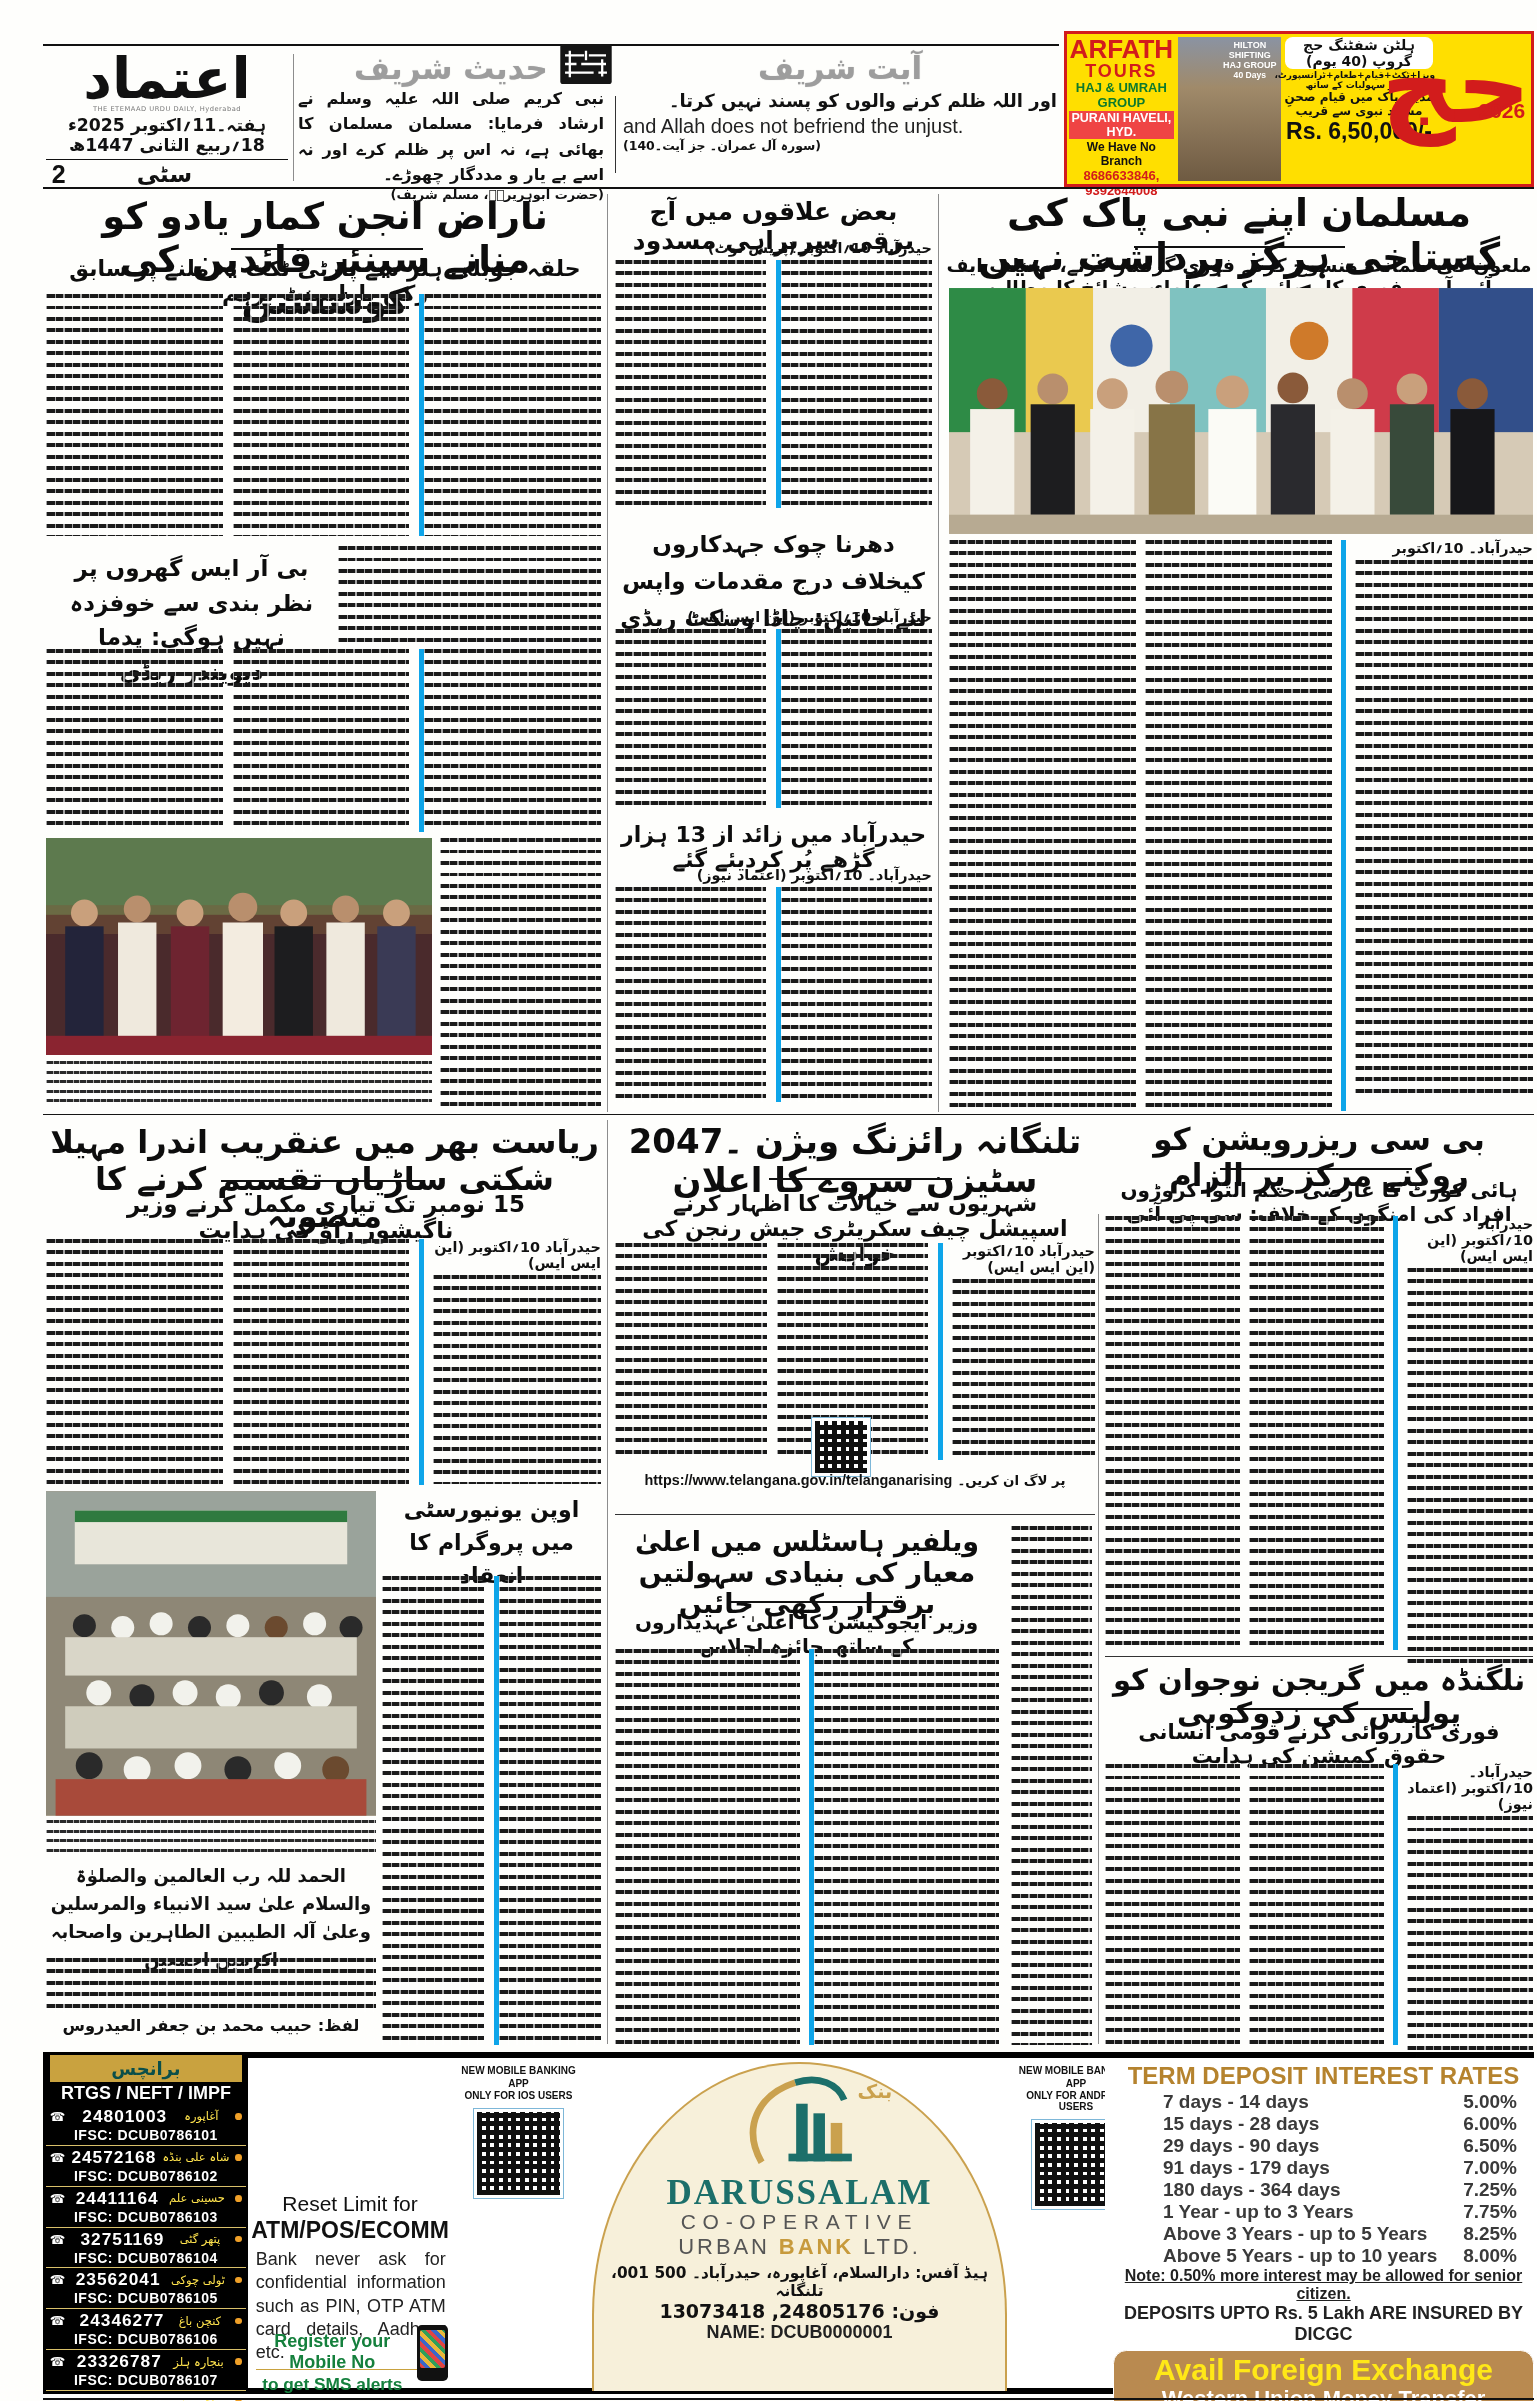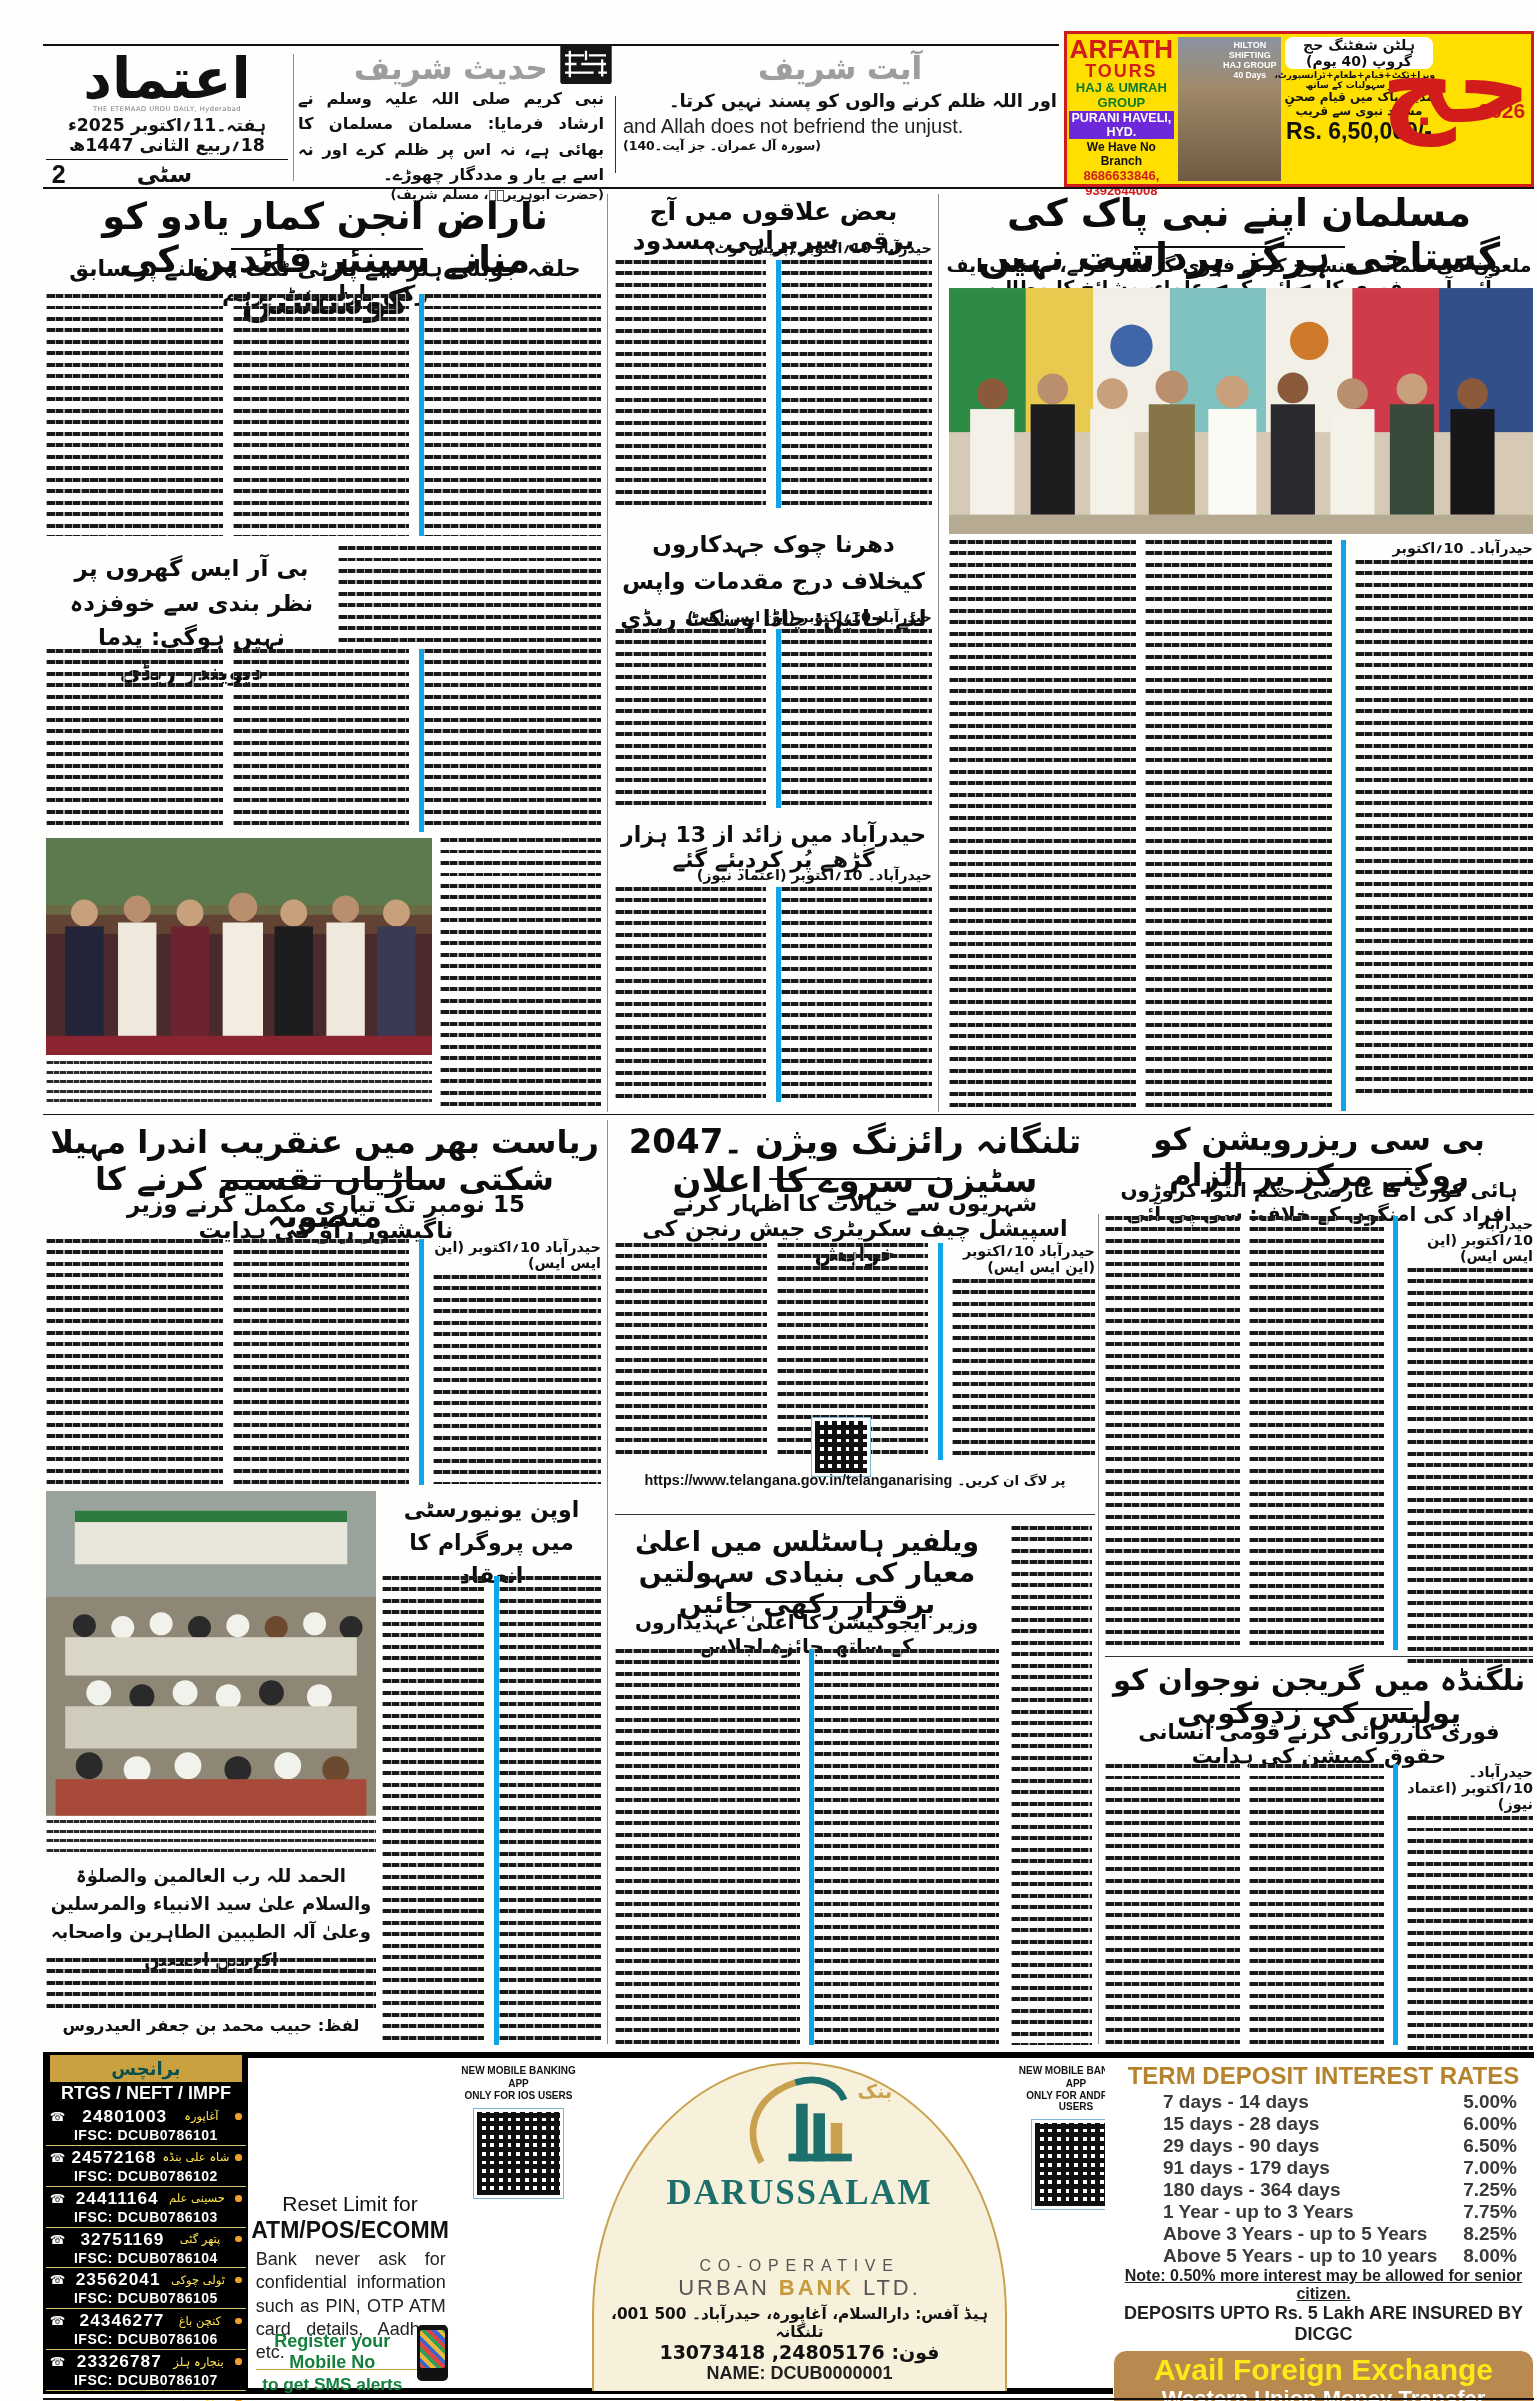--- a/index.html
+++ b/index.html
@@ -80,21 +80,21 @@
     <div class="rtl b" style="font-size:18px;margin-top:3.8px;">اور اللہ ظلم کرنے والوں کو پسند نہیں کرتا۔</div>
     <div class="lsans" style="font-size:20px;margin-top:3.8px;color:#222;">and Allah does not befriend the unjust.</div>
     <div class="rtl" style="font-size:12.5px;font-weight:bold;text-align:left;">(سورہ آل عمران۔ جز آیت۔140)</div>
   </div>
 
   <div class="abs" style="left:1064px;top:31px;width:470px;height:156px;background:#ffdf00;border:3.8px solid #d21c1c;box-sizing:border-box;display:flex;">
     <div style="width:134px;text-align:center;padding-top:1.9px;">
       <div class="b ad-red lsans" style="font-size:26px;line-height:1;">ARFATH</div>
       <div class="b ad-red lsans" style="font-size:18px;line-height:1;letter-spacing:1.9px;">TOURS</div>
       <div class="b lsans" style="font-size:13px;color:#0c7a2c;">HAJ &amp; UMRAH GROUP</div>
-      <div class="b lsans" style="font-size:12.5px;color:#fff;background:#6d28d9;margin:1px 1.9px;">PURANI HAVELI, HYD.</div>
+      <div class="b lsans" style="font-size:12.5px;color:#fff;background:#ef4444;margin:1px 1.9px;">PURANI HAVELI, HYD.</div>
       <div class="b lsans" style="font-size:12px;">We Have No Branch</div>
       <div class="b ad-red lsans" style="font-size:13px;">8686633846, 9392644008</div>
     </div>
     <div style="width:77px;margin:2.9px 1.9px;background:linear-gradient(180deg,#8a93a3 0%,#a08a6a 35%,#6e5a42 100%);color:#fff;text-align:center;padding-left:41px;">
       <div class="b lsans" style="font-size:9px;margin-top:2.9px;">HILTON SHIFTING</div>
       <div class="b lsans" style="font-size:9px;">HAJ GROUP</div>
       <div class="b lsans" style="font-size:8.6px;">40 Days</div>
     </div>
     <div style="width:152px;text-align:center;">
       <div class="rtl b" style="font-size:14px;background:#fff;border-radius:7.7px;margin:2.9px 1.9px 1px 1.9px;">ہلٹن شفٹنگ حج گروپ (40 یوم)</div>
@@ -459,21 +459,21 @@
         <svg width="192" height="100" viewBox="0 0 200 104" style="margin-top:7.7px;">
           <path d="M60 95 C 40 60, 55 25, 95 12" stroke="#caa14e" stroke-width="7" fill="none"></path>
           <path d="M95 12 C 120 4, 140 14, 146 30" stroke="#1c6f6a" stroke-width="7" fill="none"></path>
           <rect x="96" y="34" width="12" height="60" fill="#1c6f6a"></rect>
           <rect x="114" y="44" width="12" height="50" fill="#1c6f6a"></rect>
           <rect x="132" y="54" width="12" height="40" fill="#caa14e"></rect>
           <rect x="88" y="86" width="66" height="8" fill="#1c6f6a"></rect>
           <text x="160" y="28" font-size="20" fill="#caa14e" font-weight="bold" font-family="DejaVu Sans">بنک</text>
         </svg>
         <div class="b lserif" style="font-size:35px;color:#1c6f6a;letter-spacing:1.9px;line-height:1;">DARUSSALAM</div>
-        <div class="lsans" style="font-size:16px;color:#555;letter-spacing:6.7px;margin-top:47px;">CO-OPERATIVE</div>
+        <div class="lsans" style="font-size:21px;color:#555;letter-spacing:6.7px;">CO-OPERATIVE</div>
         <div class="lsans" style="font-size:22px;color:#555;letter-spacing:2.9px;"><span>URBAN </span><span class="b" style="color:#c79a3c;">BANK</span><span> LTD.</span></div>
         <div class="rtl b" style="font-size:15.4px;margin-top:3.8px;">ہیڈ آفس: دارالسلام، آغاپورہ، حیدرآباد۔ 500 001، تلنگانہ</div>
         <div class="rtl b" style="font-size:19px;">فون: 24805176, 13073418</div>
         <div class="b lsans" style="font-size:18px;color:#222;">NAME: DCUB0000001</div>
       </div>
 
       <div class="abs" style="left:761px;top:7.7px;width:134px;">
         <div class="ctr b lsans" style="font-size:10px;line-height:1.25;">NEW MOBILE BANKING APP</div>
         <div class="ctr b lsans" style="font-size:10px;">ONLY FOR ANDROID USERS</div>
         <div class="qr" style="width:83px;height:83px;margin:7.7px auto 0 auto;"></div>

